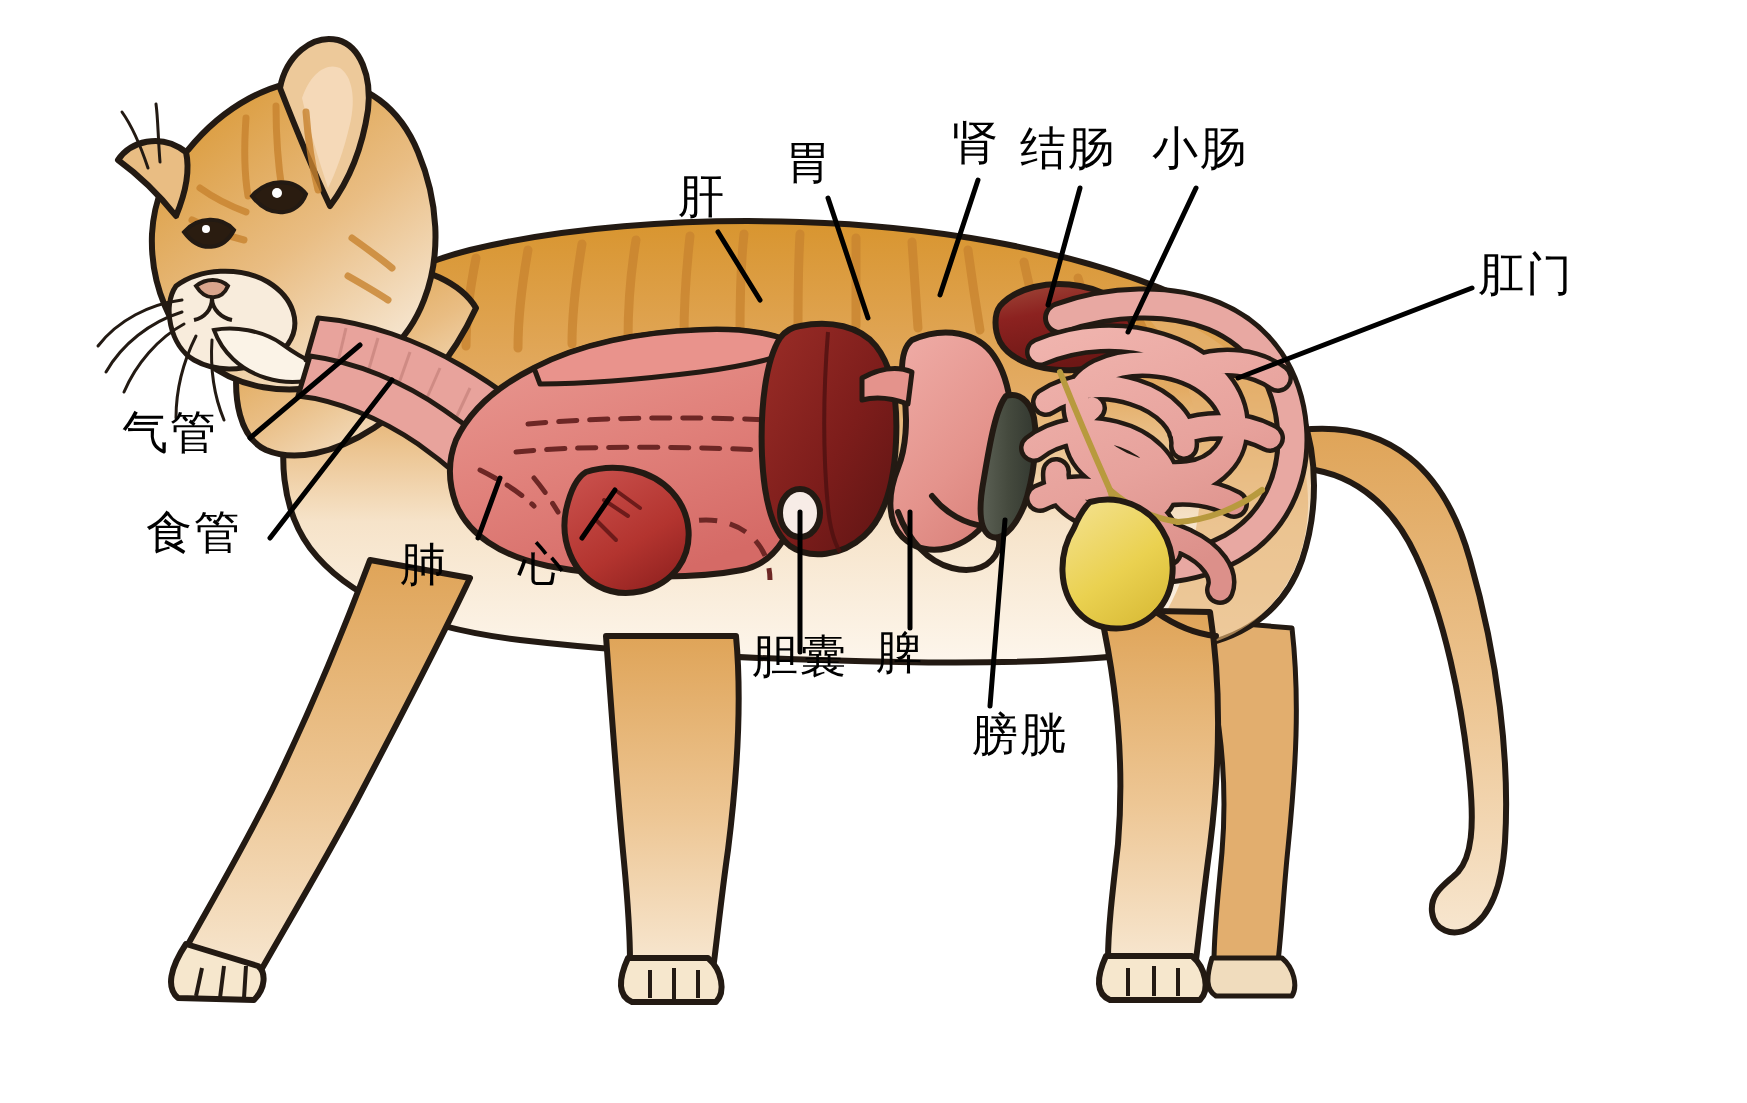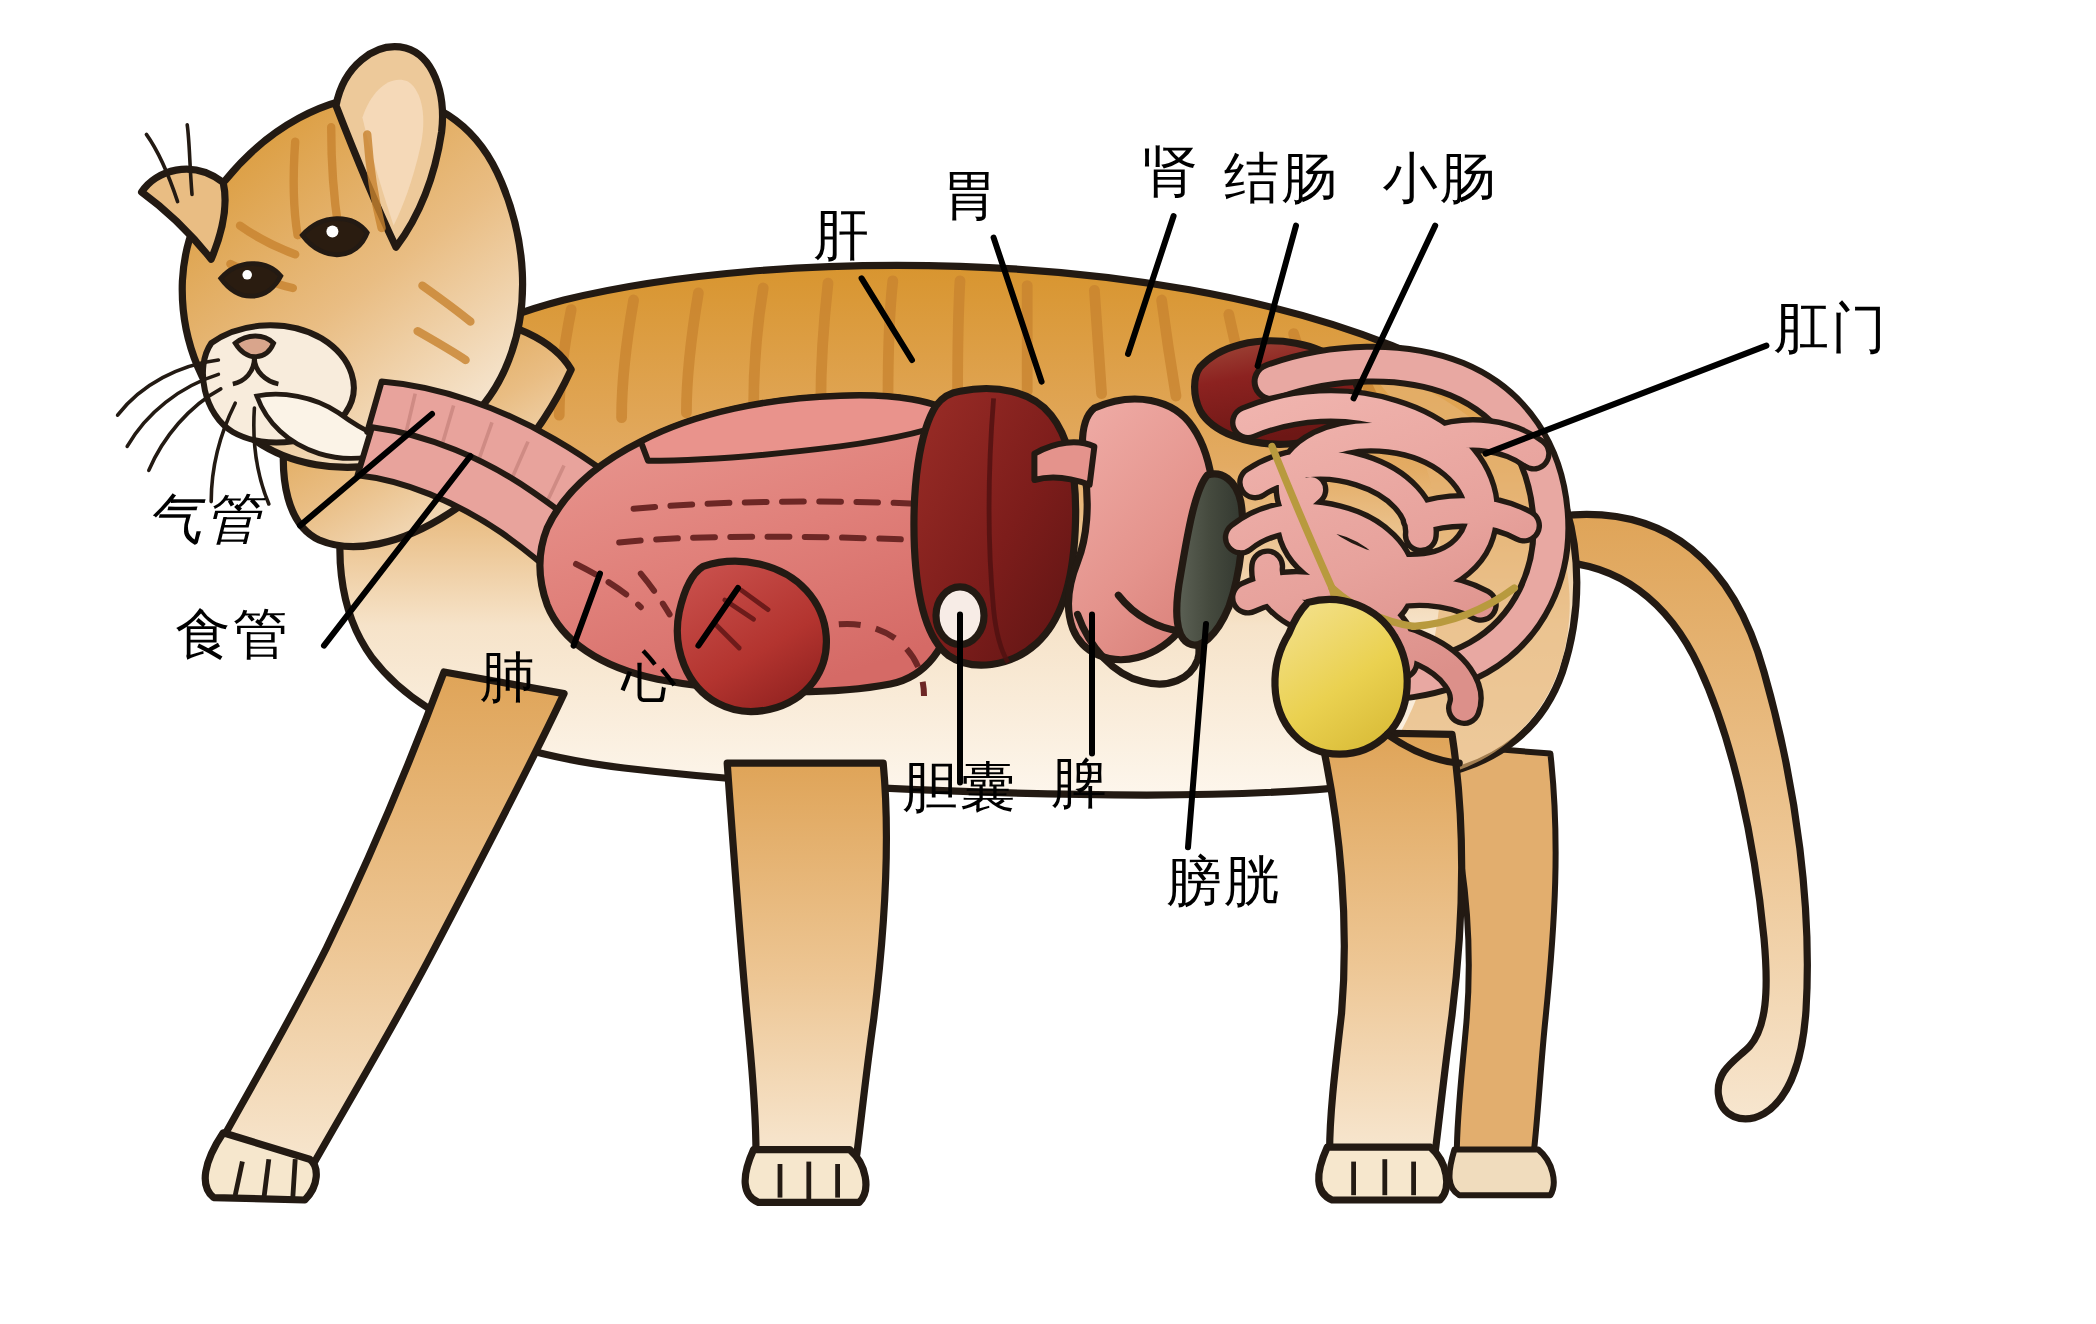--- a/index.html
+++ b/index.html
@@ -347,22 +347,22 @@
       <line x1="910" y1="628" x2="910" y2="512"></line>
       <line x1="990" y1="706" x2="1005" y2="520"></line>
     </g>
   </svg>
 
   <div class="label" style="left:678px; top:172px;">肝</div>
   <div class="label" style="left:785px; top:138px;">胃</div>
   <div class="label" style="left:952px; top:118px;">肾</div>
   <div class="label" style="left:1020px; top:124px;">结肠</div>
   <div class="label" style="left:1152px; top:124px;text-align:right;">小肠</div>
-  <div class="label" style="left:1478px; top:250px;font-family:Liberation Serif, serif;">肛门</div>
-  <div class="label" style="left:122px; top:408px;font-style:italic;">气管</div>
-  <div class="label" style="left:146px; top:508px;font-family:Liberation Mono, monospace;">食管</div>
+  <div class="label" style="left:1478px; top:250px;">肛门</div>
+  <div class="label" style="left:122px; top:408px;">气管</div>
+  <div class="label" style="left:146px; top:508px;">食管</div>
   <div class="label" style="left:400px; top:540px;">肺</div>
   <div class="label" style="left:518px; top:540px;">心</div>
   <div class="label" style="left:752px; top:632px;">胆囊</div>
   <div class="label" style="left:876px; top:628px;">脾</div>
   <div class="label" style="left:972px; top:710px;">膀胱</div>
 
 </div>
 
 </body></html>

